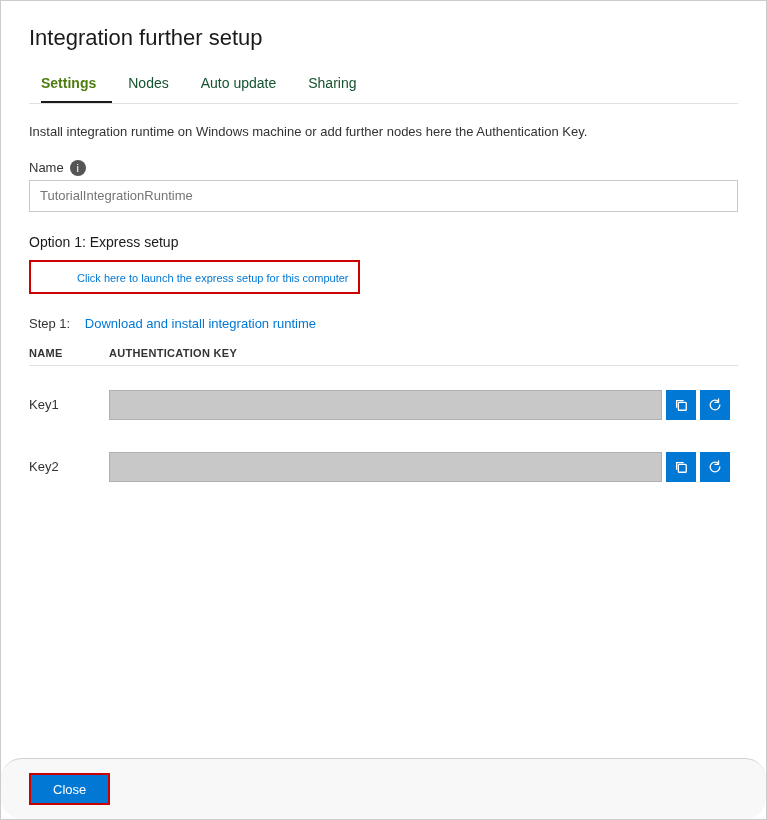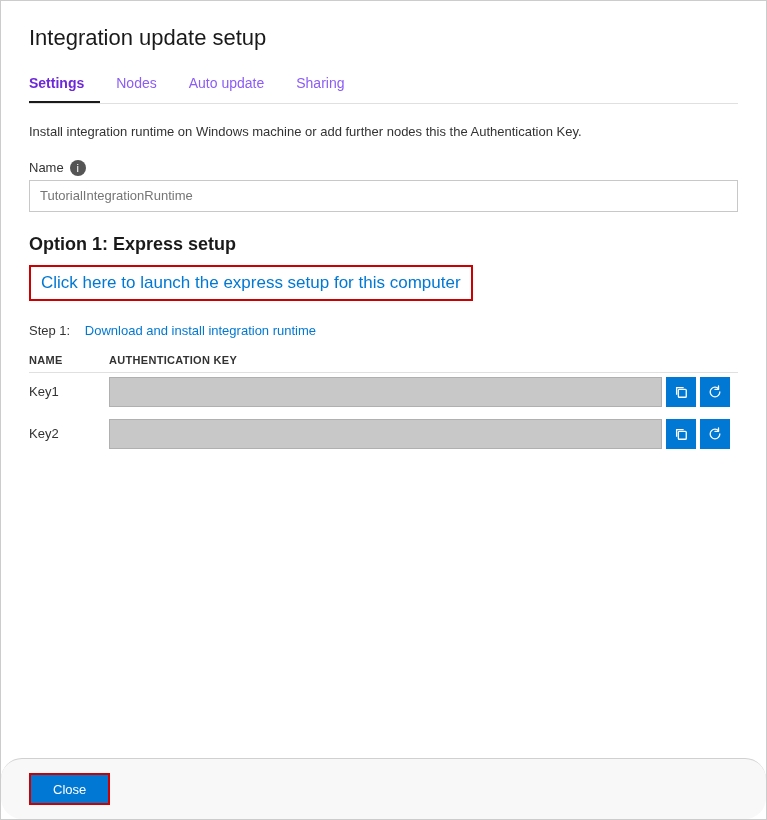--- a/index.html
+++ b/index.html
@@ -43,30 +43,31 @@
       display: flex;
       border-bottom: 1px solid #e0e0e0;
       margin-bottom: 18px;
       gap: 0;
     }
 
     .tab {
       padding: 8px 16px 10px 0;
       font-size: 14px;
       cursor: pointer;
-      color: #8b5cf6;
+      color: #14532d;
       border-bottom: 2px solid transparent;
       margin-right: 16px;
       text-decoration: none;
     }
 
     .tab.active {
-      color: #6d28d9;
+      color: #4d7c0f;
       border-bottom: 2px solid #1a1a1a;
       font-weight: 600;
+      margin-left: 12px;
     }
 
     .description-text {
       font-size: 13px;
       color: #333;
       margin-bottom: 18px;
       line-height: 1.5;
     }
 
     .field-label {
@@ -102,38 +103,39 @@
       flex: 1;
       border: 1px solid #c8c8c8;
       padding: 6px 10px;
       font-size: 13px;
       color: #999;
       background: #fff;
       height: 32px;
     }
 
     .section-title {
-      font-size: 18px;
-      font-weight: 700;
+      font-size: 14px;
+      font-weight: 400;
       color: #1a1a1a;
       margin-bottom: 10px;
     }
 
     .express-link-box {
       border: 2px solid #cc0000;
       display: inline-block;
       padding: 6px 10px;
       margin-bottom: 22px;
     }
 
     .express-link {
       color: #0078d4;
-      font-size: 17px;
+      font-size: 11px;
       text-decoration: none;
       cursor: pointer;
+      margin-left: 36px;
     }
 
     .step-row {
       font-size: 13px;
       color: #333;
       margin-bottom: 8px;
     }
 
     .step-row a {
       color: #0078d4;
@@ -156,21 +158,21 @@
       padding: 6px 8px 6px 0;
       border-bottom: 1px solid #e0e0e0;
       letter-spacing: 0.3px;
     }
 
     .keys-table th:first-child {
       width: 80px;
     }
 
     .keys-table td {
-      padding: 4px 8px 8px 0;
+      padding: 24px 8px 8px 0;
       font-size: 13px;
       color: #333;
       vertical-align: middle;
       margin-left: 28px;
     }
 
     .key-input-cell {
       display: flex;
       align-items: center;
       gap: 4px;
@@ -222,30 +224,30 @@
     .spacer {
       flex: 1;
     }
   </style>
 </head>
 <body>
 
 <div class="dialog-container">
   <div class="dialog-content">
 
-    <h1 class="page-title">Integration update setup</h1>
+    <h1 class="page-title">Integration further setup</h1>
 
     <div class="tabs">
       <a class="tab active">Settings</a>
       <a class="tab">Nodes</a>
       <a class="tab">Auto update</a>
       <a class="tab">Sharing</a>
     </div>
 
-    <p class="description-text">Install integration runtime on Windows machine or add further nodes this the Authentication Key.</p>
+    <p class="description-text">Install integration runtime on Windows machine or add further nodes here the Authentication Key.</p>
 
     <div class="field-label">
       <span>Name</span>
       <span class="info-icon">i</span>
     </div>
     <div class="name-input-wrapper">
       <input class="name-input" type="text" placeholder="TutorialIntegrationRuntime" style="">
     </div>
 
     <h2 class="section-title">Option 1: Express setup</h2>

